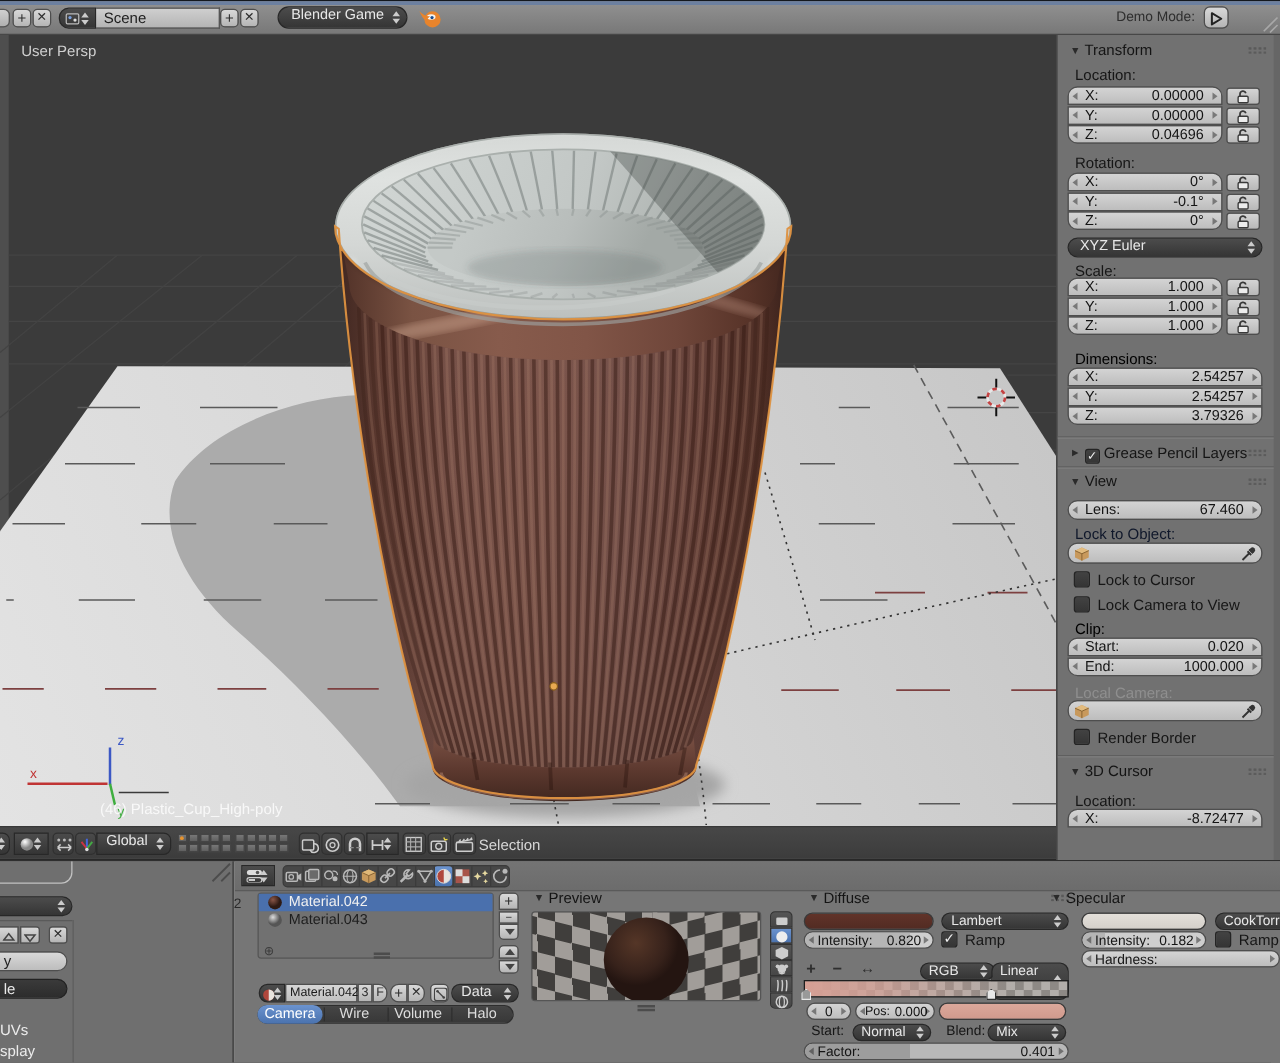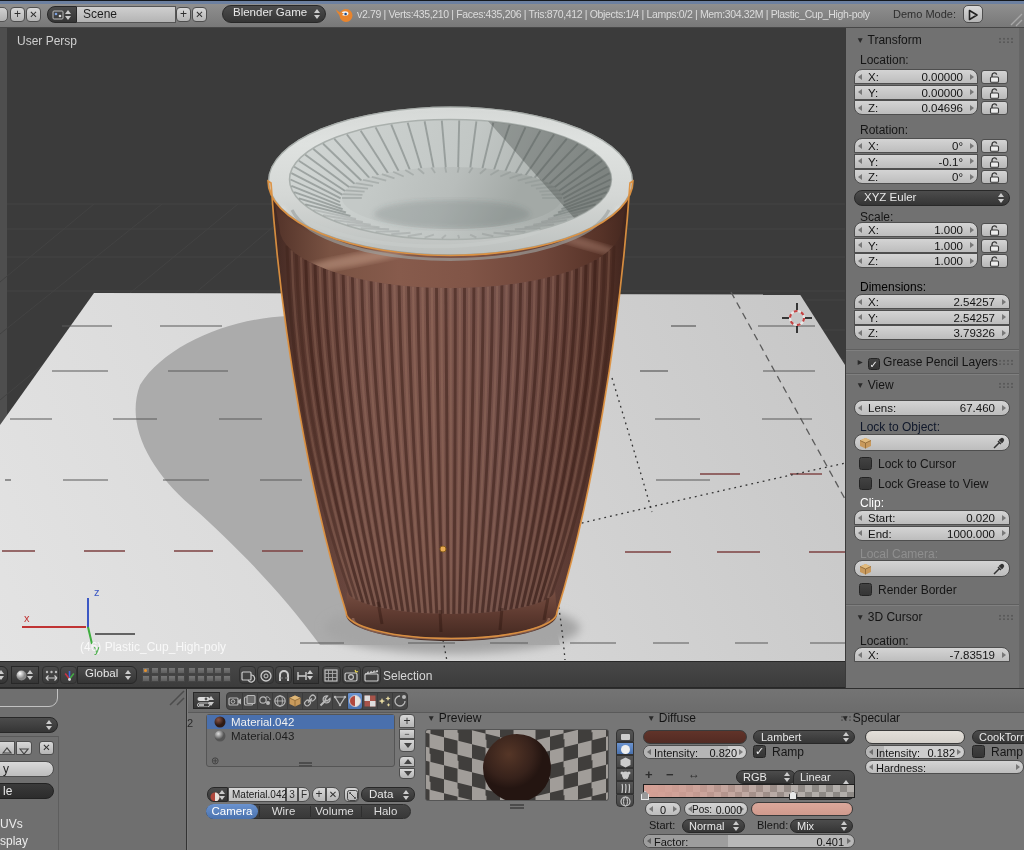--- a/index.html
+++ b/index.html
@@ -61,21 +61,20 @@
 <div class="abs ddk" style="left:222px;top:5px;width:104px;height:18px;border-radius:9px;padding-left:10px"><span class="ddt" style="font-size:11.5px">Blender Game</span><span class="ud">
           <i class="u"></i>
           <i class="d"></i>
         </span></div>
 <svg class="abs" width="20" height="20" style="left:335px;top:4px">
         <circle cx="11" cy="11.5" r="6.5" fill="#e8842c"></circle>
         <ellipse cx="10" cy="9.5" rx="3.4" ry="2.2" fill="#f4f4f4"></ellipse>
         <circle cx="10.6" cy="10" r="1.3" fill="#1b4a8a"></circle>
         <path d="M0.5 5 Q5 9.5 9 9 L5.5 12.5 Q2.5 10 0.5 5 Z" fill="#e8842c"></path>
       </svg>
-<span class="abs" style="left:357px;top:8px;font-size:10.5px;color:#dcdcdc;white-space:nowrap;letter-spacing:-0.35px">v2.79 | Verts:435,210 | Faces:435,206 | Tris:870,412 | Objects:1/4 | Lamps:0/2 | Mem:304.32M | Plastic_Cup_High-poly</span>
 <span class="abs" style="left:893px;top:8px;font-size:11px;color:#2e2e2e">Demo Mode:</span>
 <div class="abs lbtn" style="left:963px;top:5px;width:20px;height:18px;border-radius:5px">
         <svg width="12" height="12" style="margin:3px auto 0;display:block">
           <path d="M2.5 1.5 L10 6 L2.5 10.5 Z" fill="none" stroke="#222" stroke-width="1.6" stroke-linejoin="round"></path>
         </svg>
       </div>
 <svg class="abs" width="16" height="14" style="left:1008px;top:13px">
         <path d="M14 1 L3 12 M14 7 L8 13" stroke="#a8a8a8" stroke-width="1.3"></path>
       </svg>
     </div>
@@ -664,22 +663,22 @@
           <path d="M6.5 6 V11.5 M1 3.5 L6.5 6 L12 3.5" fill="none" stroke="#8a6534" stroke-width="0.8"></path>
         </svg>
         <svg width="13" height="13" style="position:absolute;right:4px;top:2px">
           <path d="M2 11 L7 6 M7.5 2.5 l3 3 M6 4 l3 3" stroke="#333" stroke-width="1.5" fill="none"></path>
           <path d="M8.5 1.5 a2 2 0 0 1 3 3 l-1.5 1.5 -3 -3 Z" fill="#333"></path>
         </svg>
       </div>
 <div class="abs cb" style="left:13px;top:429px;"></div>
       <span class="abs" style="left:32px;top:429px;font-size:12px;color:#161616;white-space:nowrap">Lock to Cursor</span>
 <div class="abs cb" style="left:13px;top:449px;"></div>
-      <span class="abs" style="left:32px;top:449px;font-size:12px;color:#161616;white-space:nowrap">Lock Grease to View</span>
-<span class="abs" style="left:14px;top:468px;font-size:12px;color:#ffffff;white-space:nowrap">Clip:</span>
+      <span class="abs" style="left:32px;top:449px;font-size:12px;color:#161616;white-space:nowrap">Lock Camera to View</span>
+<span class="abs" style="left:14px;top:468px;font-size:12px;color:#000000;white-space:nowrap">Clip:</span>
 <div class="abs fld" style="left:8px;top:482px;width:156px;height:15px;border-radius:8px 8px 0 0;">
         <span class="la"></span>
         <span class="ra"></span>
         <span class="fl" style="left:13px;color:#141414;font-size:11.5px">Start:</span>
         <span class="fv" style="right:14px;color:#141414;font-size:11.5px">0.020</span>
       </div>
 <div class="abs fld" style="left:8px;top:497.5px;width:156px;height:15px;border-radius:0 0 8px 8px;">
         <span class="la"></span>
         <span class="ra"></span>
         <span class="fl" style="left:13px;color:#141414;font-size:11.5px">End:</span>
@@ -700,21 +699,21 @@
 <div class="abs cb" style="left:13px;top:555px;"></div>
       <span class="abs" style="left:32px;top:555px;font-size:12px;color:#161616;white-space:nowrap">Render Border</span>
 <div class="abs sep" style="left:0;top:576px;width:179px"></div>
 <span class="abs ph" style="left:10px;top:582px;width:155px"><i>▼</i> 3D Cursor</span>
       <span class="abs grip" style="left:152px;top:586px"></span>
 <span class="abs" style="left:14px;top:606px;font-size:12px;color:#161616;white-space:nowrap">Location:</span>
 <div class="abs fld" style="left:8px;top:619px;width:156px;height:15px;border-radius:8px 8px 0 0;">
         <span class="la"></span>
         <span class="ra"></span>
         <span class="fl" style="left:13px;color:#141414;font-size:11.5px">X:</span>
-        <span class="fv" style="right:14px;color:#141414;font-size:11.5px">-7.83519</span>
+        <span class="fv" style="right:14px;color:#141414;font-size:11.5px">-8.72477</span>
       </div>
     </div>
 <div id="bottom">
       <div class="abs" style="left:0;top:0;width:186px;height:162px;background:#6f6f6f;overflow:hidden">
 <div class="abs" style="left:-30px;top:-28px;width:88px;height:46px;border:1px solid #c2c2c2;border-radius:9px"></div>
 <div class="abs ddk" style="left:-30px;top:28px;width:88px;height:16px;border-radius:9px">
           <span class="ud">
             <i class="u"></i>
             <i class="d"></i>
           </span>

